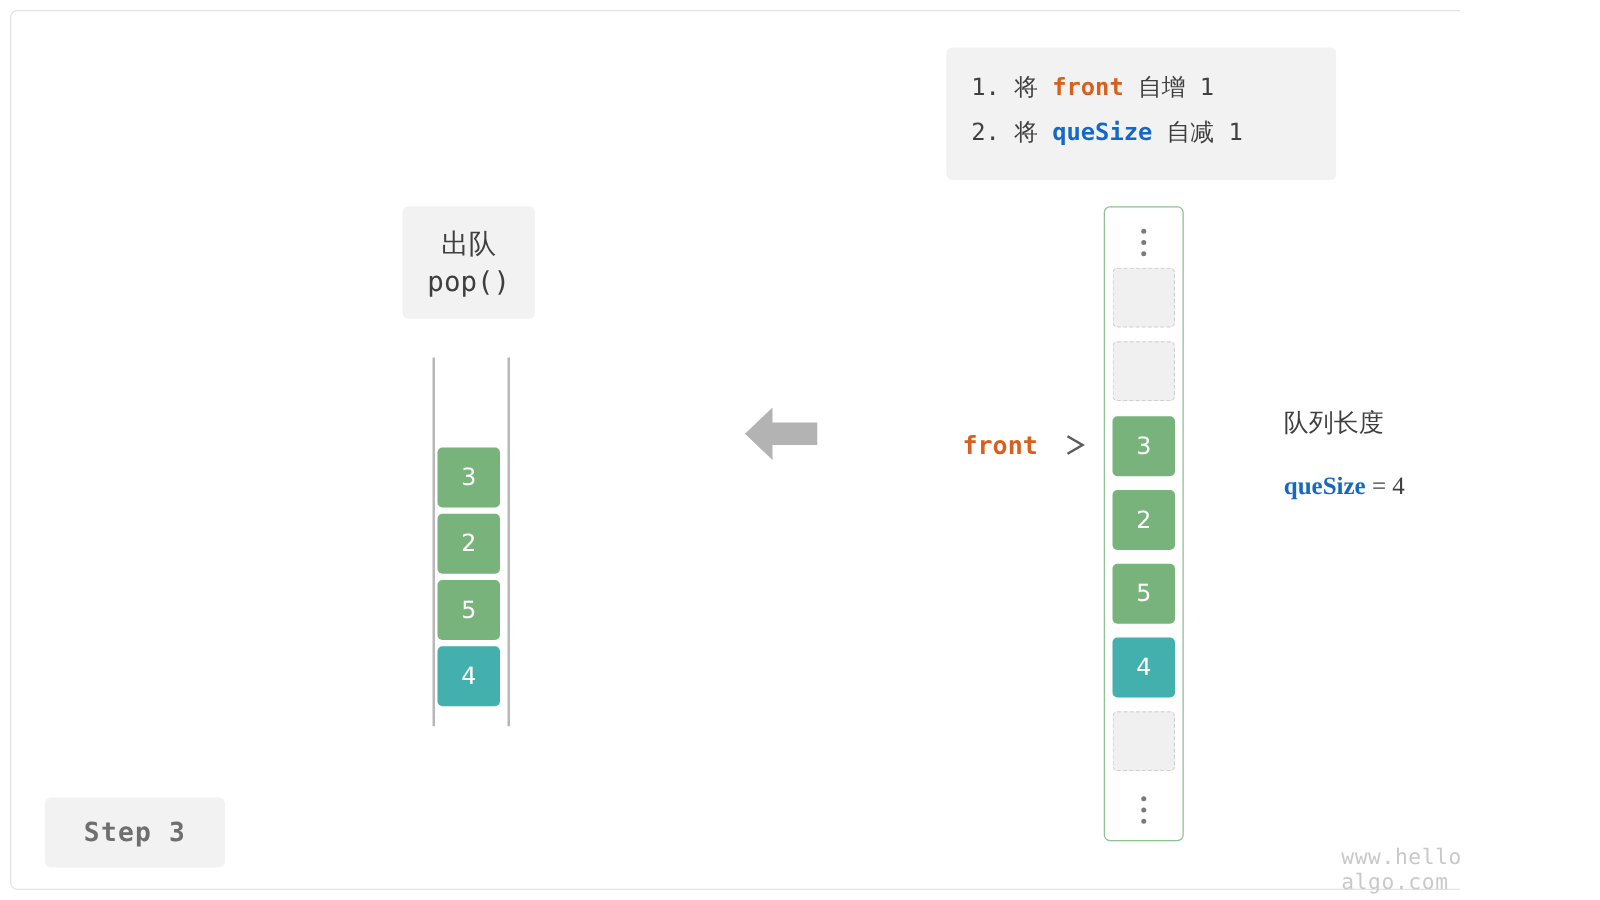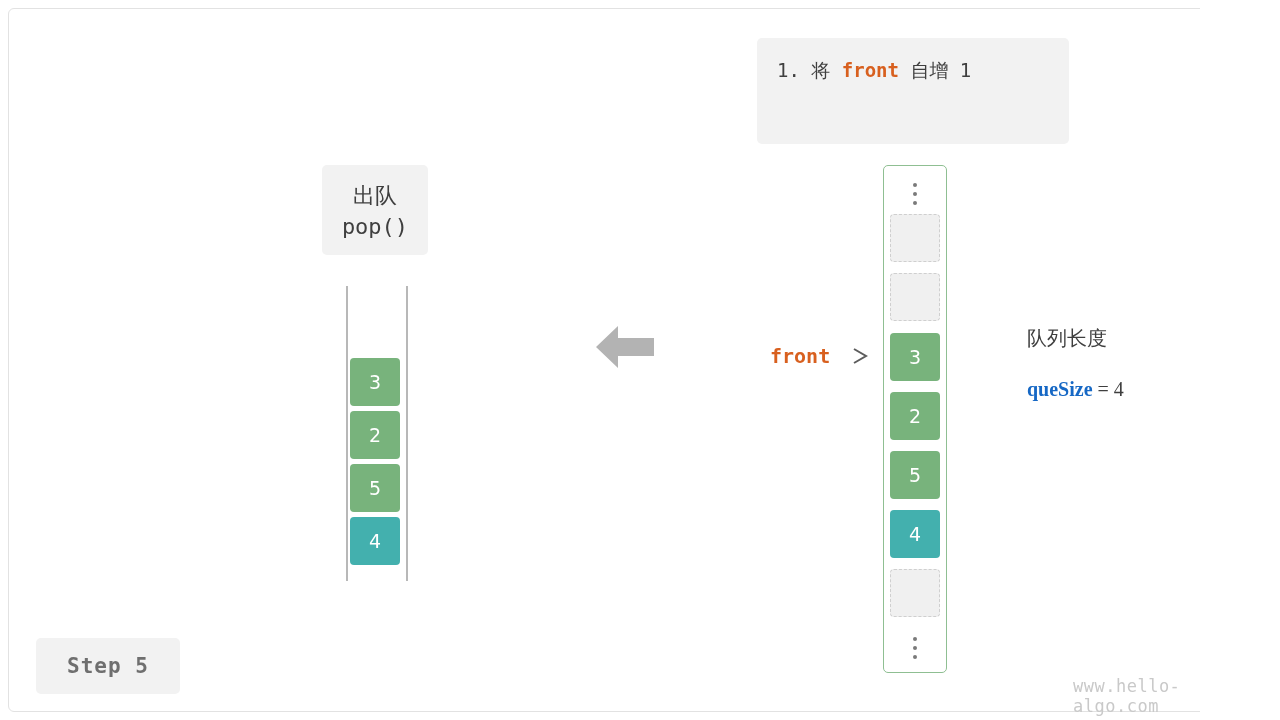--- a/index.html
+++ b/index.html
@@ -7,21 +7,20 @@
     padding: 0;
     background: #ffffff;
   }
   #canvas {
     position: relative;
     width: 1168px;
     height: 720px;
     background: #ffffff;
     overflow: hidden;
     font-family: "DejaVu Sans", sans-serif;
-    padding-left: 32px;
   }
   .frame {
     position: absolute;
     left: 8px;
     top: 8px;
     width: 1264px;
     height: 704px;
     border: 1px solid #e2e2e2;
     border-radius: 6px;
     box-sizing: border-box;
@@ -218,20 +217,21 @@
 </style>
 </head>
 <body>
 
 <div id="canvas">
 
   <div class="frame"></div>
 
   <div class="note-box">
     <div class="note-line"><span>1. 将 </span><span class="kw-orange">front</span><span> 自增 1</span></div>
+    <div class="note-line"><span>2. 将 </span><span class="kw-blue">queSize</span><span> 自减 1</span></div>
   </div>
 
   <div class="pop-box">
     <div class="pop-line">出队</div>
     <div class="pop-line">pop()</div>
   </div>
 
   <div class="left-rail" style="left:346px; top:286px; height:295px;"></div>
   <div class="left-rail" style="left:406px; top:286px; height:295px;"></div>
 
@@ -295,18 +295,18 @@
   <div class="dots" style="left:883px; top:632px;">
     <div class="dot"></div>
       <div class="dot"></div>
       <div class="dot"></div>
   </div>
 
   <div class="queue-len">队列长度</div>
   <div class="quesize-line"><span class="kw-blue">queSize</span><span> = 4</span></div>
 
   <div class="step-badge">
-      <span>Step 5</span>
+      <span>Step 3</span>
     </div>
 
   <div class="watermark">www.hello-algo.com</div>
 
 </div>
 
 </body></html>

